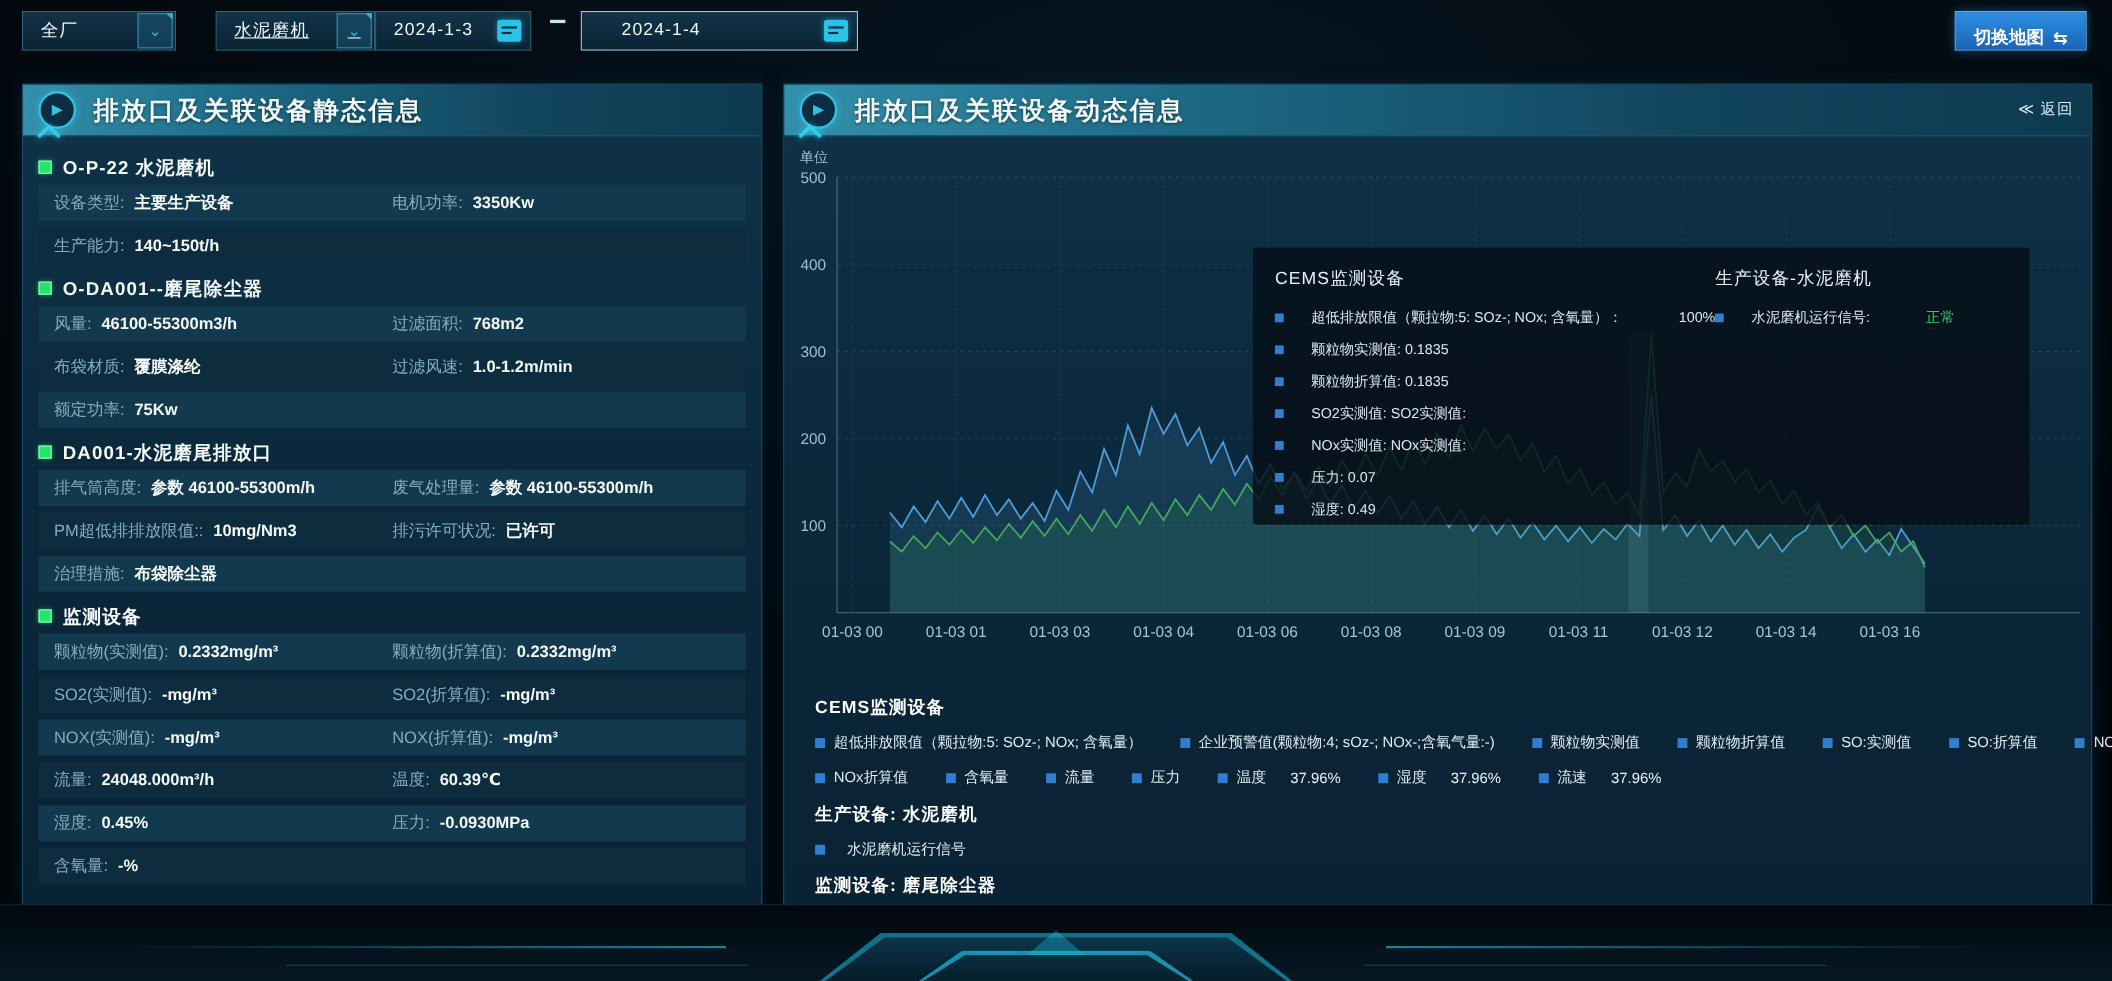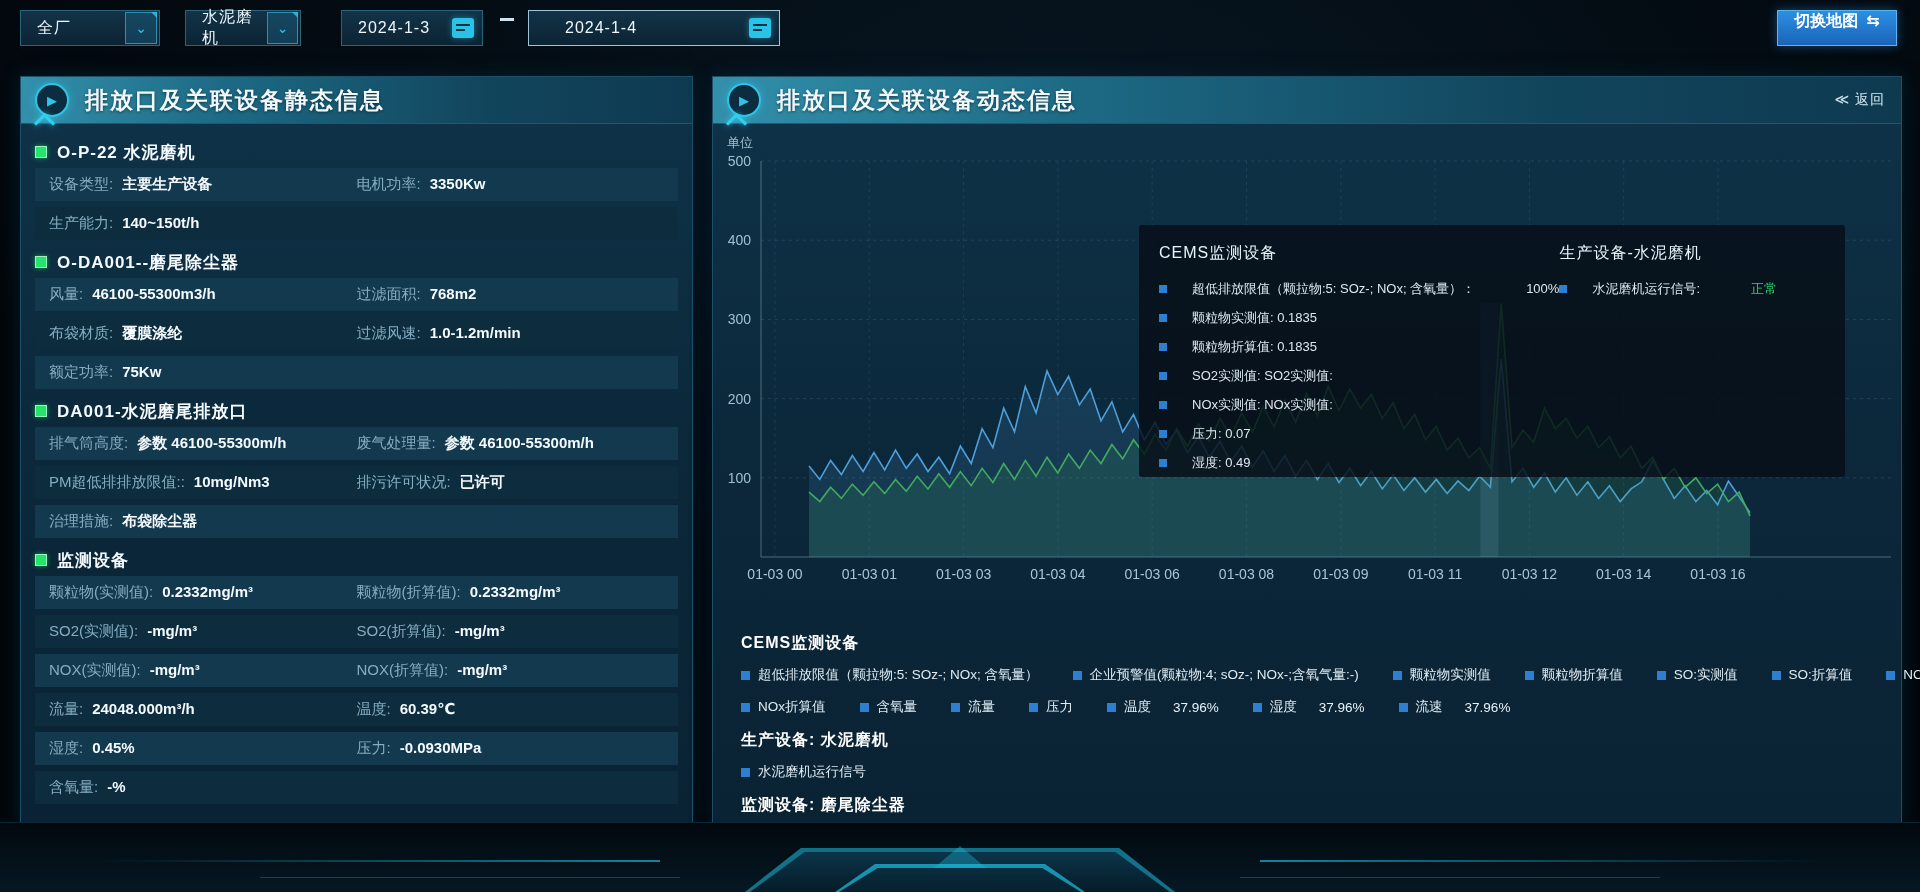--- a/index.html
+++ b/index.html
@@ -17,21 +17,21 @@
   .sel-chev:after{content:"";position:absolute;top:-1px;right:-1px;border-top:6px solid #35c5e8;border-left:6px solid transparent;opacity:.8;}
   .cal{margin-left:auto;margin-right:8px;width:22px;height:20px;border-radius:3px;background:#29c3e8;position:relative;box-shadow:0 0 6px rgba(41,195,232,.5);}
   .cal:before{content:"";position:absolute;left:4px;right:4px;top:6px;height:2px;background:#073042;}
   .cal:after{content:"";position:absolute;left:4px;right:9px;top:11px;height:2px;background:#073042;}
   .dash-sep{position:absolute;top:18px;left:500px;width:14px;height:3px;background:#cfe3ee;}
   .date2{border:1px solid #9fc6d6;}
   .mag{width:13px;height:13px;border:2px solid #e8f3f8;border-radius:50%;position:relative;margin-left:88px;}
   .mag:after{content:"";position:absolute;width:7px;height:2px;background:#e8f3f8;transform:rotate(45deg);bottom:-3px;right:-6px;}
   .switch-btn{position:absolute;top:10px;right:23px;width:120px;height:36px;box-sizing:border-box;
        background:linear-gradient(180deg,#2c8fe2 0%,#1a64b8 100%);border:1px solid #5ab4f0;
-       display:flex;align-items:flex-start;justify-content:center;gap:8px;color:#fff;font-size:16px;font-weight:bold;cursor:pointer;
+       display:flex;align-items:flex-end;justify-content:center;gap:8px;color:#fff;font-size:16px;font-weight:bold;cursor:pointer;
        box-shadow:0 0 10px rgba(42,141,224,.45);}
   
   .panel{position:absolute;top:76px;height:747px;box-sizing:border-box;
        background:linear-gradient(180deg,#0f3349 0%,#0b2739 55%,#0a2334 100%);
        border:1px solid #1c5068;box-shadow:0 0 16px rgba(0,45,70,.55);}
   .panel:before{content:"";position:absolute;top:0;right:36px;width:120px;height:8px;background:#2f89a4;
        clip-path:polygon(7% 0,93% 0,100% 100%,0 100%);opacity:.95;}
   .left-panel{left:20px;width:673px;}
   .right-panel{left:712px;width:1190px;}
   .p-hdr{position:relative;height:46px;display:flex;align-items:center;
@@ -57,21 +57,21 @@
   
   .chart-wrap{position:absolute;left:0;top:46px;width:1190px;height:700px;}
   .chart-svg{position:absolute;left:0;top:0;}
   .legend-area{position:absolute;left:28px;top:510px;width:1140px;}
   .lg-title{font-size:16px;font-weight:bold;color:#fff;letter-spacing:1px;margin-bottom:12px;}
   .lg-row{display:flex;flex-wrap:nowrap;gap:34px;margin-bottom:14px;align-items:center;}
   .lg-item{display:flex;align-items:center;gap:8px;font-size:13.5px;color:#dfecf2;cursor:pointer;white-space:nowrap;}
   .sq{width:9px;height:9px;background:#2f7fd0;flex:0 0 auto;}
   .lg-val{margin-left:14px;color:#e8f2f7;}
   .grp-hdr{font-size:16px;font-weight:bold;color:#fff;letter-spacing:1px;margin:14px 0 12px 0;}
-  .grp-item{display:flex;align-items:center;gap:8px;font-size:13.5px;color:#dfecf2;margin-bottom:6px;}
+  .grp-item{display:flex;align-items:center;gap:20px;font-size:13.5px;color:#dfecf2;margin-bottom:6px;}
   
   .tooltip{position:absolute;left:426px;top:102px;width:706px;height:252px;box-sizing:border-box;
        background:rgba(6,14,22,.82);border-radius:3px;padding:18px 20px;display:flex;z-index:5;}
   .tt-col1{flex:0 0 49%;}
   .tt-col2{flex:0 0 24%;}
   .tt-col3{flex:0 0 27%;}
   .tt-title{font-size:16px;color:#e9f2f8;margin-bottom:16px;letter-spacing:1px;}
   .tt-item{display:flex;align-items:baseline;gap:25px;font-size:13px;color:#dce8ef;margin-bottom:11px;white-space:nowrap;}
   .tt-item .sq{width:8px;height:8px;}
   .tt-gap{margin-left:26px;}
@@ -91,21 +91,21 @@
   .bd-line2.l{left:calc(50% - 700px);} .bd-line2.r{right:calc(50% - 700px);}
 </style>
 </head>
 <body>
 
 <div class="topbar">
   <div class="ctl" style="left:20px;width:140px;">
     <span class="txt">全厂</span>
     <span class="sel-chev">⌄</span>
   </div>
-  <div class="ctl" style="left:185px;width:116px;">
+  <div class="ctl" style="left:196px;width:145px;text-decoration:underline;">
     <span class="txt">水泥磨机</span>
     <span class="sel-chev">⌄</span>
   </div>
   <div class="ctl" style="left:341px;width:142px;">
     <span class="txt">2024-1-3</span>
     <span class="cal"></span>
   </div>
   <div class="dash-sep"></div>
   <div class="ctl date2" style="left:528px;width:252px;">
     <span class="txt" style="padding-left:36px;">2024-1-4</span>

